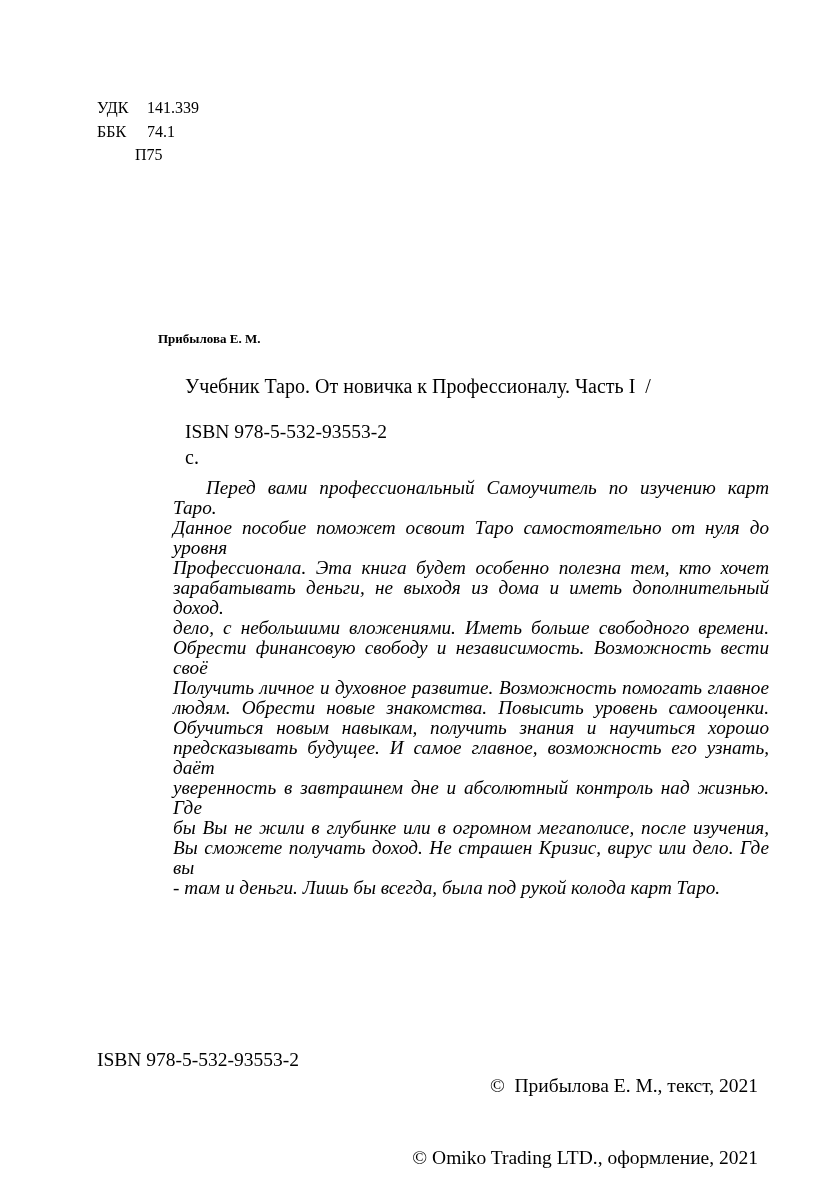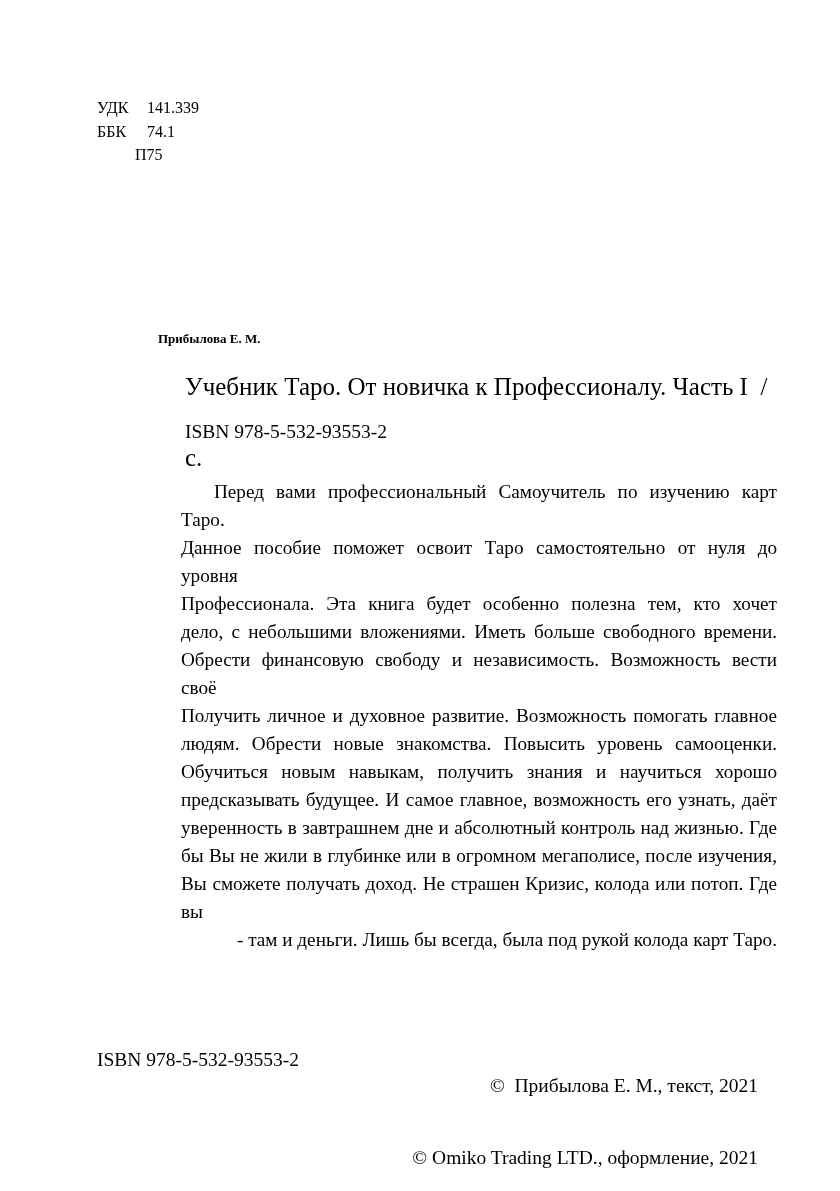--- a/index.html
+++ b/index.html
@@ -35,46 +35,47 @@
     top: 284px;
     font-size: 13px;
     font-weight: bold;
     margin-top: 47px;
   }
 
   
   .bib-record {
     left: 185px;
     top: 328px;
-    font-size: 25px;
+    font-size: 20px;
     line-height: 23.5px;
     white-space: pre-wrap;
   }
 
   
   .isbn-top {
     left: 185px;
     top: 421px;
     font-size: 19.5px;
   }
 
   
   .annotation {
-    left: 181px;
+    left: 173px;
     top: 478px;
     width: 596px;
     font-size: 19.2px;
-    line-height: 28px;
+    line-height: 20px;
+    font-style: italic;
   }
   .annotation .jline {
     text-align: justify;
     text-align-last: justify;
   }
   .annotation .jline-last {
-    text-align: right;
+    text-align: left;
   }
   .annotation .first-line {
     text-indent: 33px;
   }
 
   
   .footer-copyright {
     right: 82px;
     top: 1026px;
     text-align: right;
@@ -113,29 +114,30 @@
     <div>Учебник Таро. От новичка к Профессионалу. Часть I&nbsp; /</div>
     <div>с.</div>
   </div>
 
   <div class="abs isbn-top">ISBN 978-5-532-93553-2</div>
 
   <div class="abs annotation">
     <div class="jline first-line">Перед вами профессиональный Самоучитель по изучению карт Таро.</div>
     <div class="jline">Данное пособие поможет освоит Таро самостоятельно от нуля до уровня</div>
     <div class="jline">Профессионала. Эта книга будет особенно полезна тем, кто хочет</div>
+    <div class="jline">зарабатывать деньги, не выходя из дома и иметь дополнительный доход.</div>
     <div class="jline">дело, с небольшими вложениями. Иметь больше свободного времени.</div>
     <div class="jline">Обрести финансовую свободу и независимость. Возможность вести своё</div>
     <div class="jline">Получить личное и духовное развитие. Возможность помогать главное</div>
     <div class="jline">людям. Обрести новые знакомства. Повысить уровень самооценки.</div>
     <div class="jline">Обучиться новым навыкам, получить знания и научиться хорошо</div>
     <div class="jline">предсказывать будущее. И самое главное, возможность его узнать, даёт</div>
     <div class="jline">уверенность в завтрашнем дне и абсолютный контроль над жизнью. Где</div>
     <div class="jline">бы Вы не жили в глубинке или в огромном мегаполисе, после изучения,</div>
-    <div class="jline">Вы сможете получать доход. Не страшен Кризис, колода или потоп. Где вы</div>
+    <div class="jline">Вы сможете получать доход. Не страшен Кризис, вирус или дело. Где вы</div>
     <div class="jline-last">- там и деньги. Лишь бы всегда, была под рукой колода карт Таро.</div>
   </div>
 
   <div class="abs footer-copyright">
     <div>©&nbsp; Прибылова Е. М., текст, 2021</div>
     <div>© Omiko Trading LTD., оформление, 2021</div>
   </div>
 
   <div class="abs footer-isbn">ISBN 978-5-532-93553-2</div>
 

